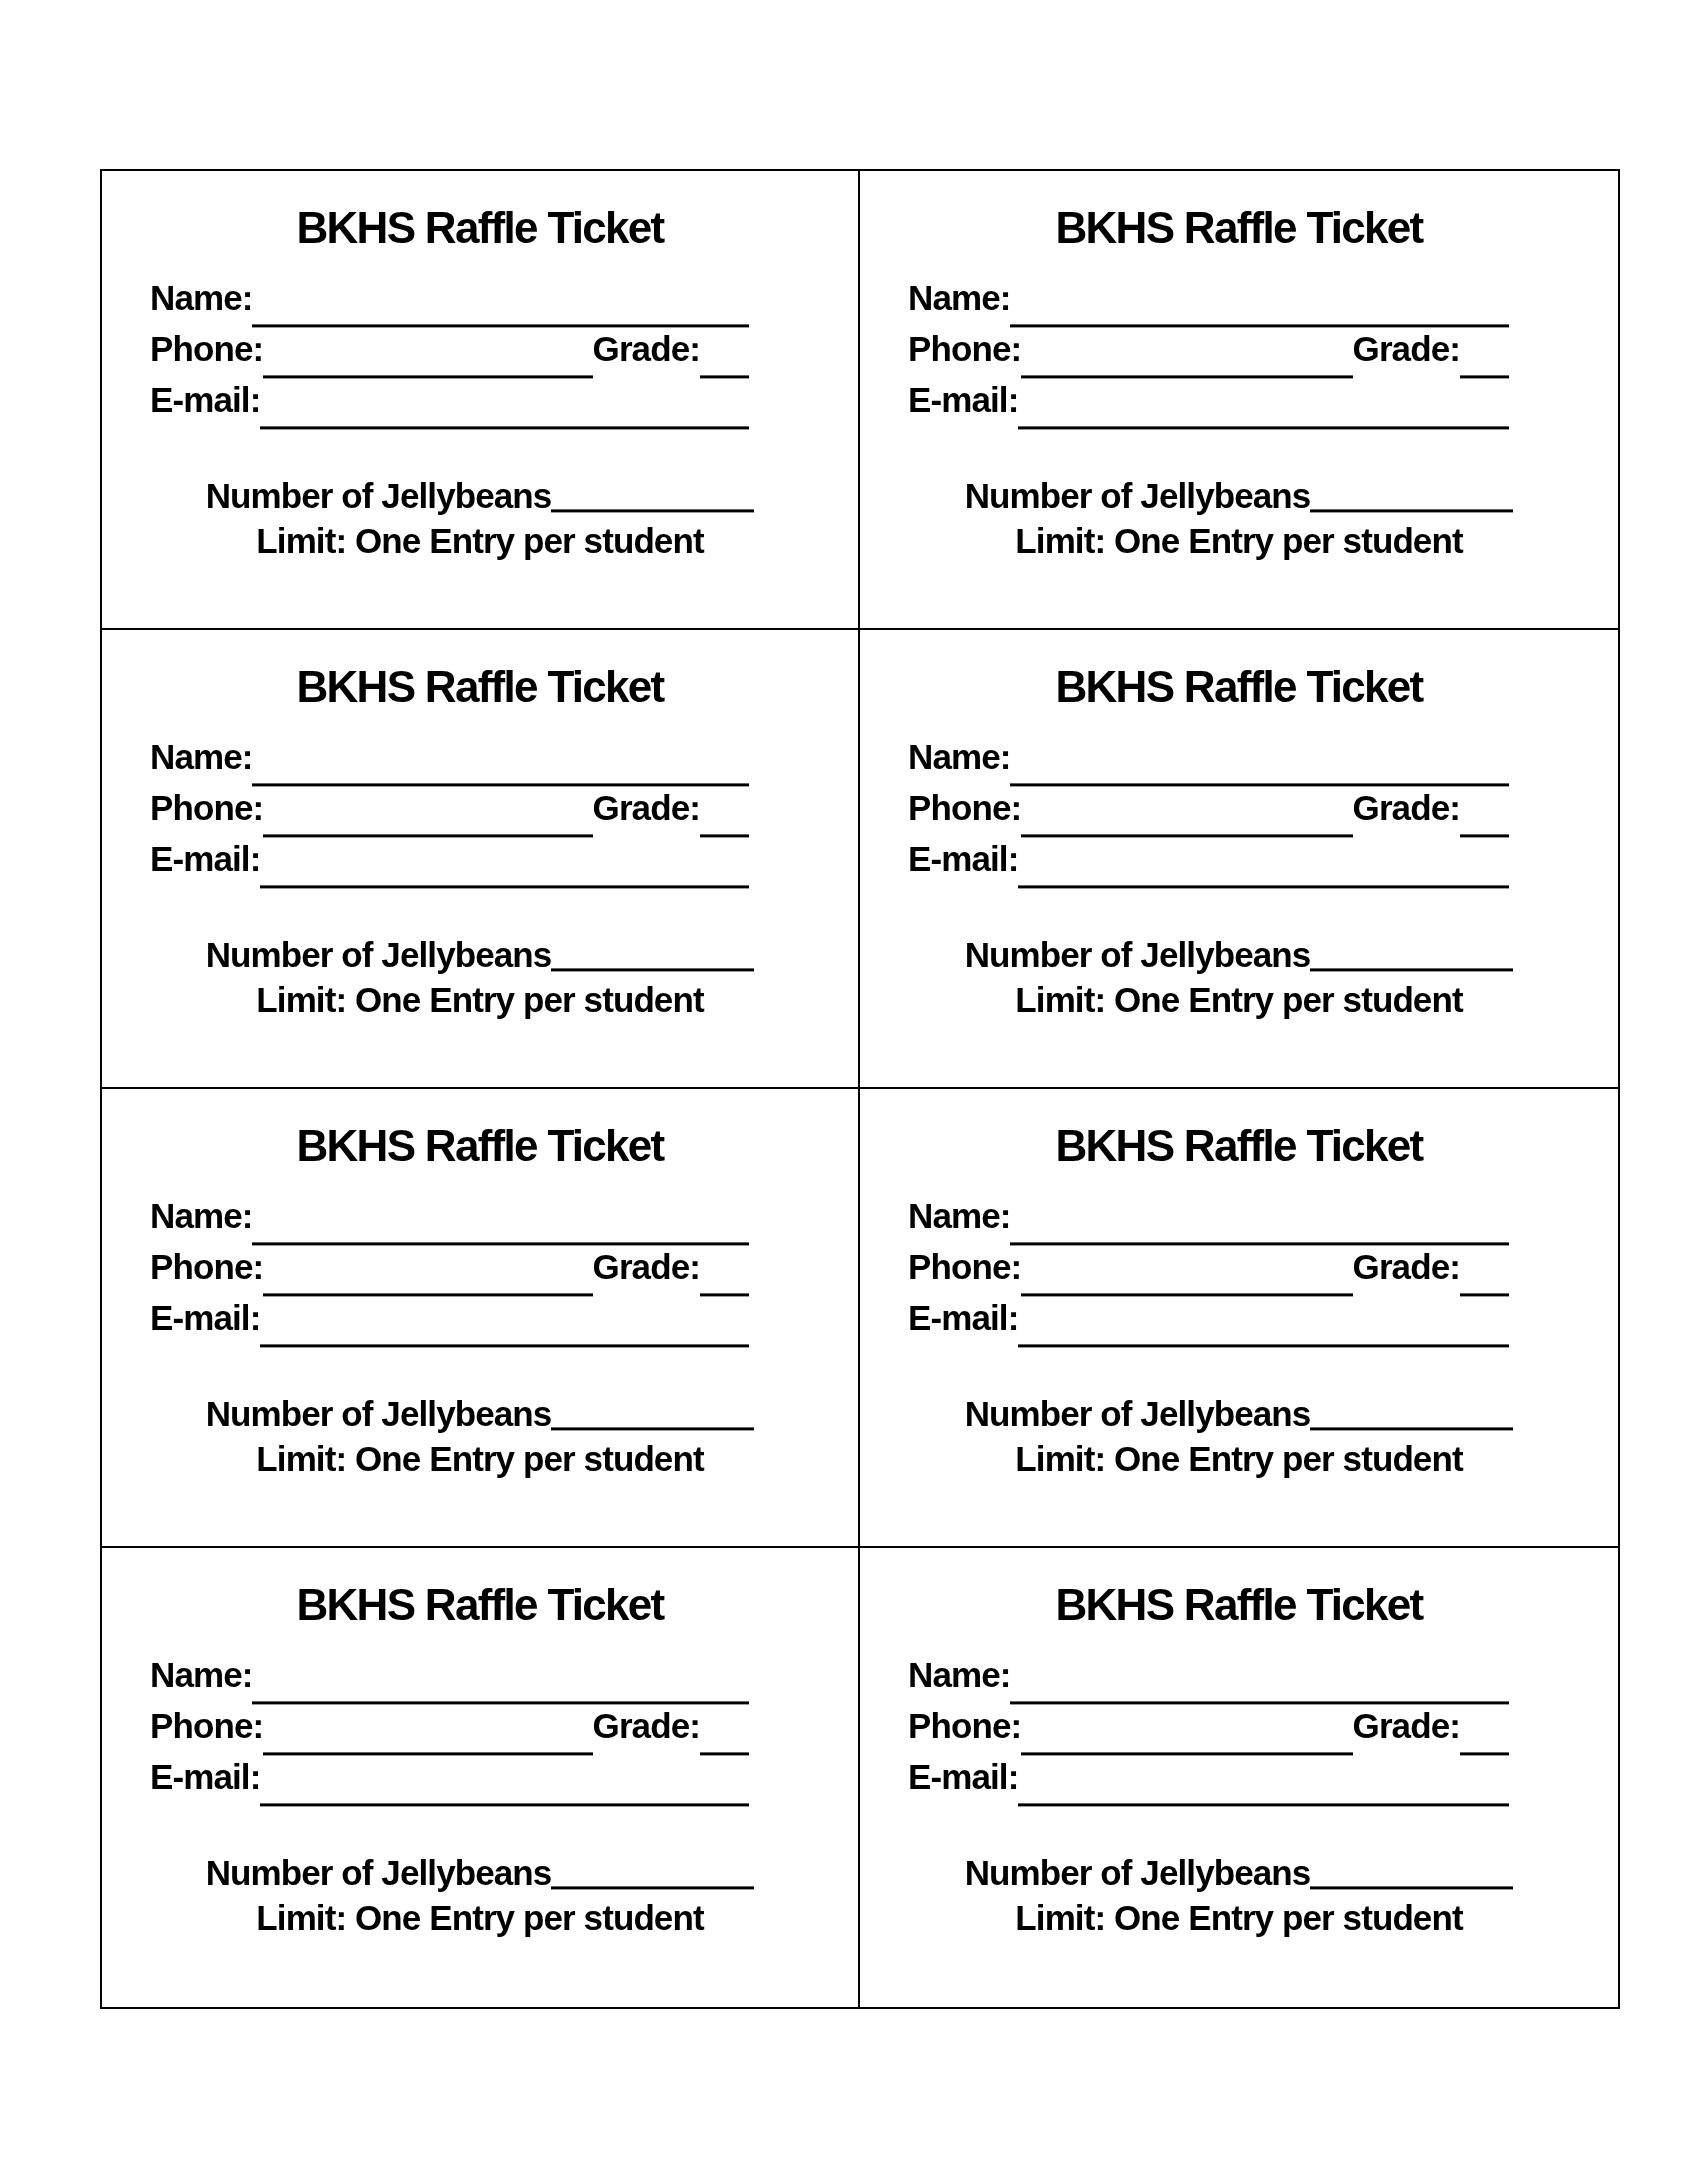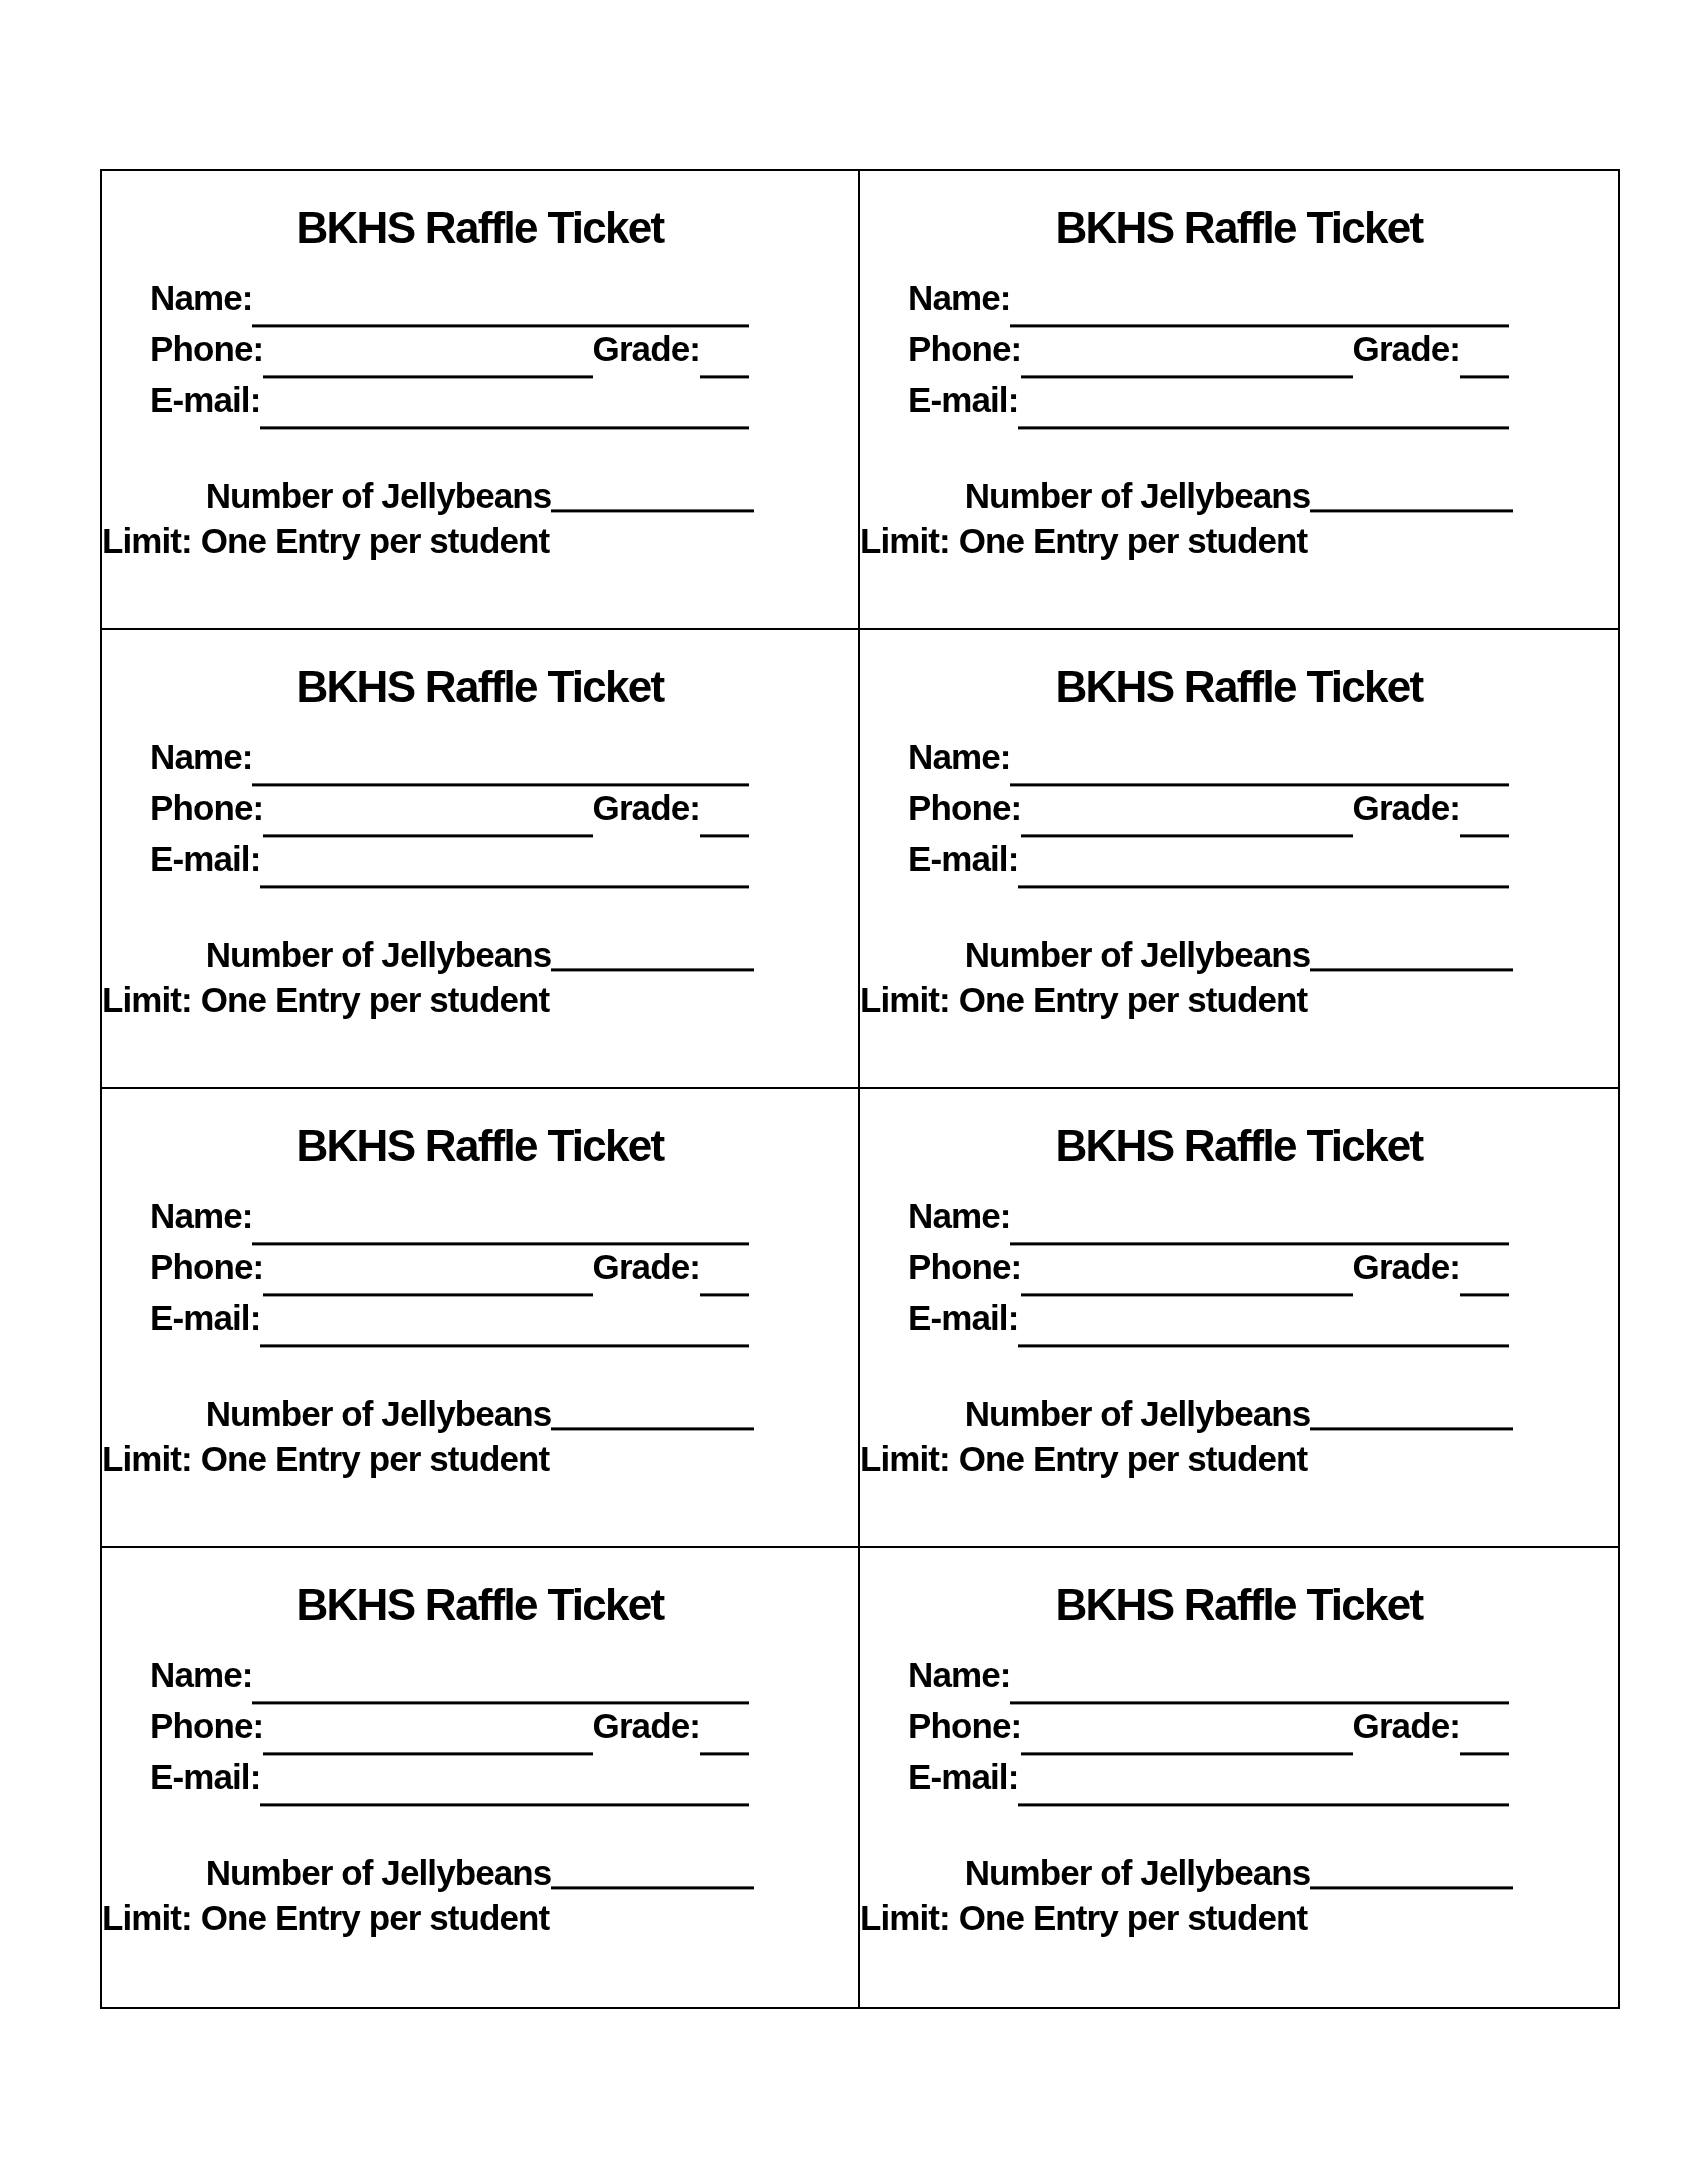--- a/index.html
+++ b/index.html
@@ -73,21 +73,21 @@
     align-items: baseline;
     height: 51px;
     font-size: 35px;
     line-height: 51px;
     white-space: nowrap;
   }
   .jrow .fill.jfill {
     flex: 0 0 203px;
   }
   .limit {
-    text-align: left;
+    text-align: center;
     font-size: 35px;
     line-height: 40px;
     white-space: nowrap;
   }
 </style>
 </head>
 <body>
 
 <div class="sheet">
     <div class="cell">

